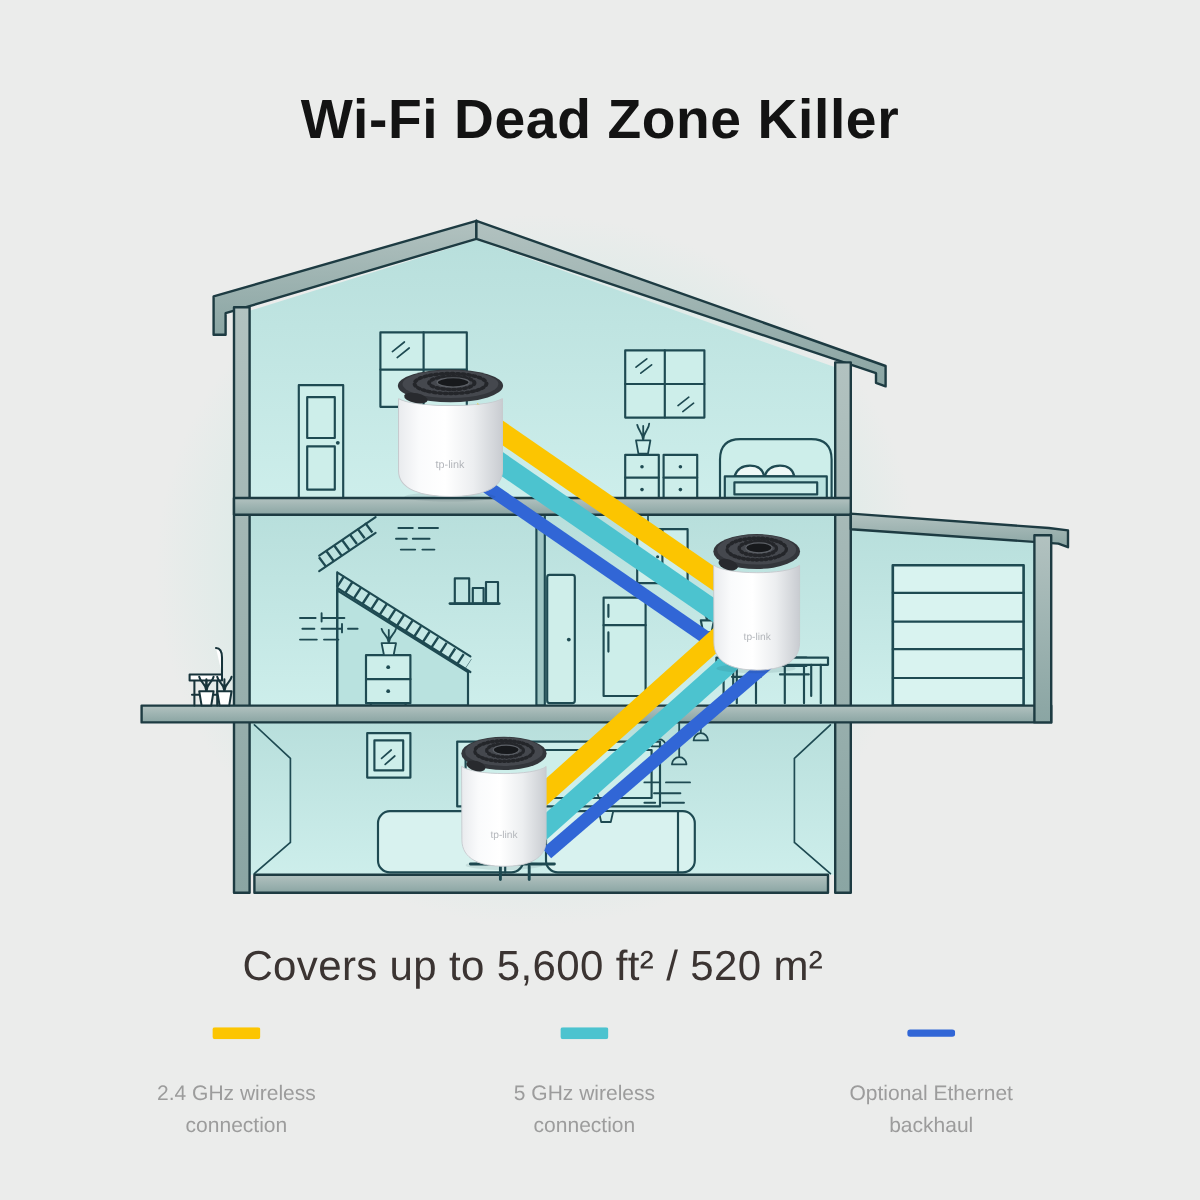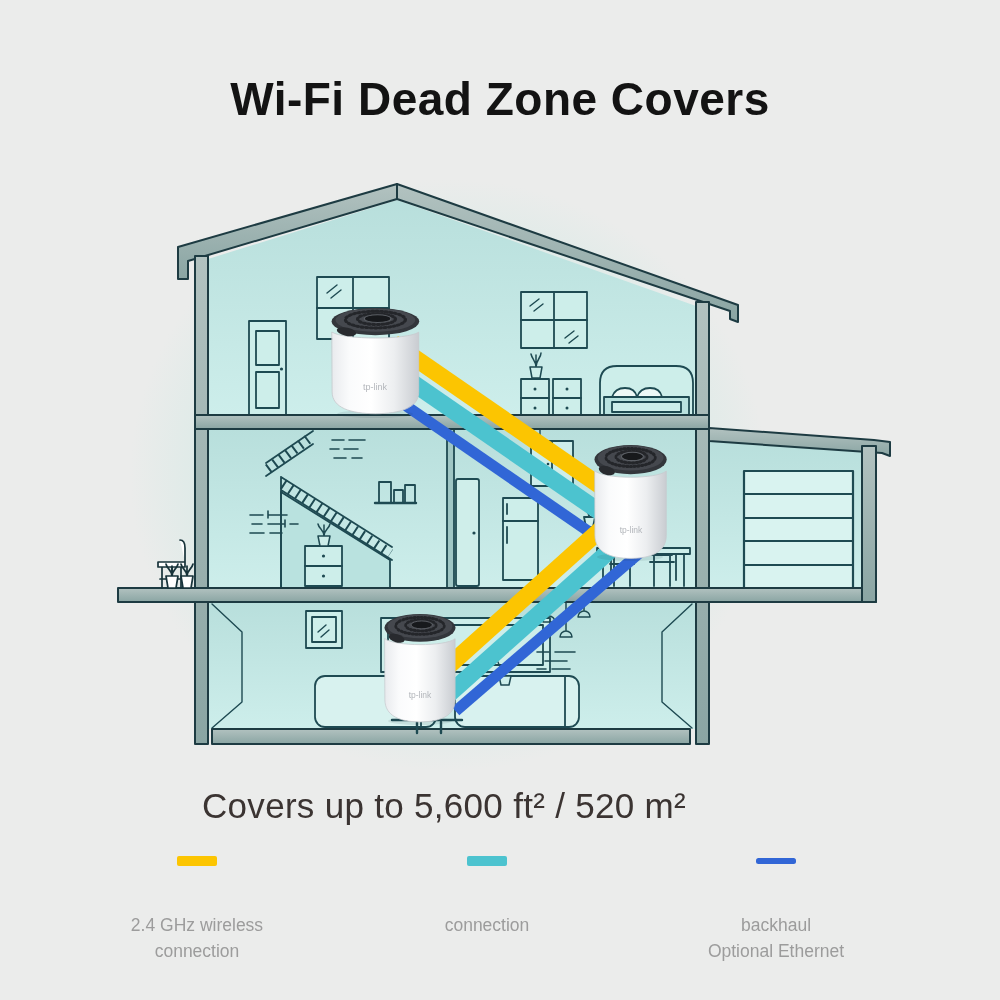--- a/index.html
+++ b/index.html
@@ -14,31 +14,31 @@
     position:absolute;top:72px;left:0;width:1000px;text-align:center;
     font-size:46px;font-weight:700;color:#131313;letter-spacing:.5px;
   }
   .coverage{
     position:absolute;top:786px;left:0;width:888px;text-align:center;
     font-size:35px;font-weight:400;color:#3b3432;letter-spacing:.3px;
   }
   .legend-item{position:absolute;top:856px;width:220px;text-align:center;}
   .legend-item .swatch{display:block;margin:0 auto;}
   .legend-item .lbl{
-    margin-top:46px;font-size:17.5px;line-height:1.5;color:#9c9c9c;
+    margin-top:32px;font-size:17.5px;line-height:1.5;color:#9c9c9c;
   }
   .li-1{left:87px;} .li-2{left:377px;} .li-3{left:666px;}
   svg{display:block;}
 </style>
 </head>
 <body>
 
 <div class="stage">
 
-  <div class="title">Wi-Fi Dead Zone Covers</div>
+  <div class="title">Wi-Fi Dead Zone Killer</div>
 
   <svg width="1000" height="1000" viewBox="0 0 1000 1000" style="position:absolute;left:0;top:0" fill="none" stroke-linecap="round" stroke-linejoin="round">
 
     <defs>
       <linearGradient id="roomGrad" x1="0" y1="0" x2="0" y2="1">
         <stop offset="0" stop-color="#b8dfdc"></stop>
           <stop offset="1" stop-color="#cdeeeb"></stop>
       </linearGradient>
       <linearGradient id="beamGrad" x1="0" y1="0" x2="0" y2="1">
         <stop offset="0" stop-color="#b2c2c0"></stop>
@@ -275,27 +275,28 @@
       <div>2.4 GHz wireless</div>
       <div>connection</div>
     </div>
   </div>
 
   <div class="legend-item li-2">
     <svg class="swatch" width="40" height="10">
       <rect x="0" y="0" width="40" height="10" rx="2" fill="#4CC3CF"></rect>
     </svg>
     <div class="lbl">
+      <div>5 GHz wireless</div>
       <div>connection</div>
     </div>
   </div>
 
   <div class="legend-item li-3">
     <svg class="swatch" width="40" height="10">
       <rect x="0" y="2" width="40" height="6" rx="2.5" fill="#3166D6"></rect>
     </svg>
     <div class="lbl">
+      <div>Optional Ethernet</div>
       <div>backhaul</div>
-      <div>Optional Ethernet</div>
     </div>
   </div>
 
 </div>
 
 </body></html>

